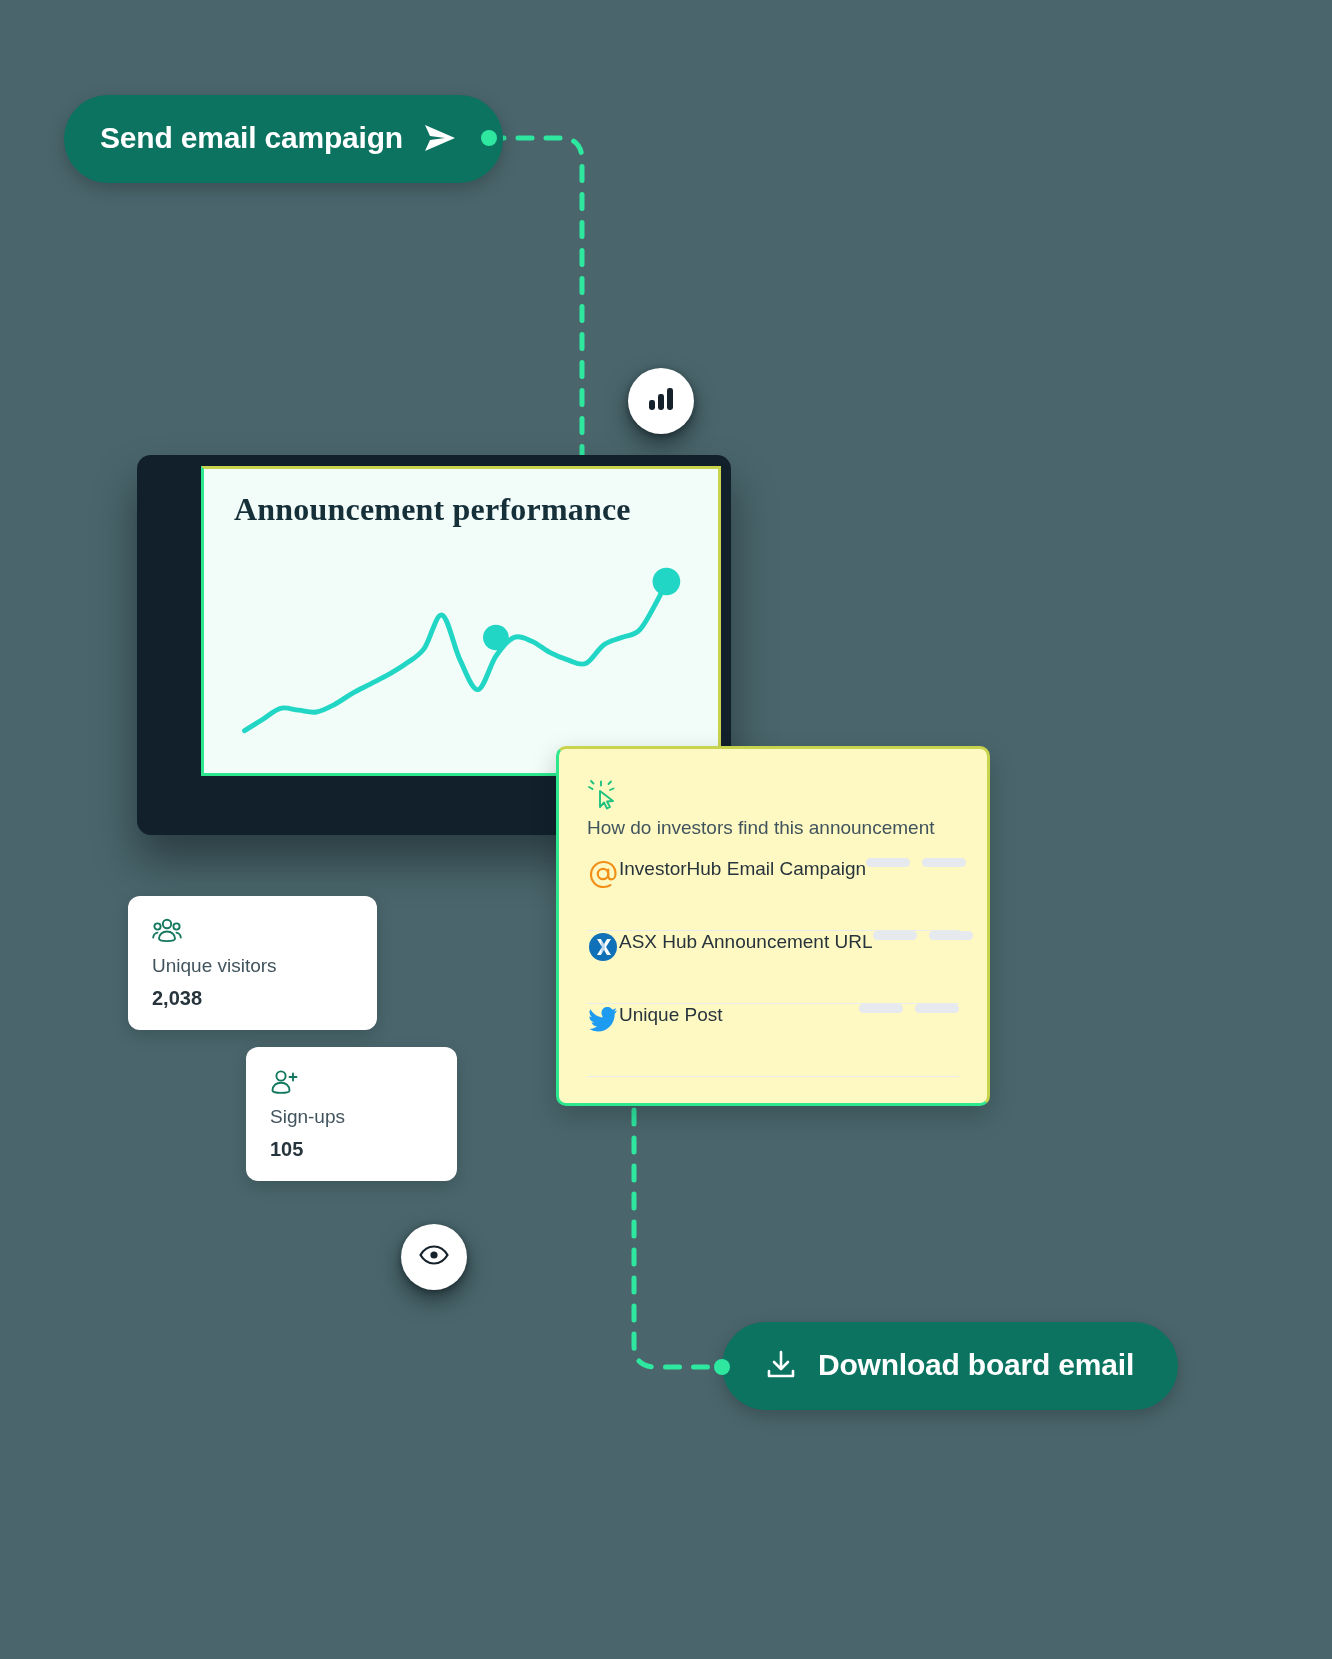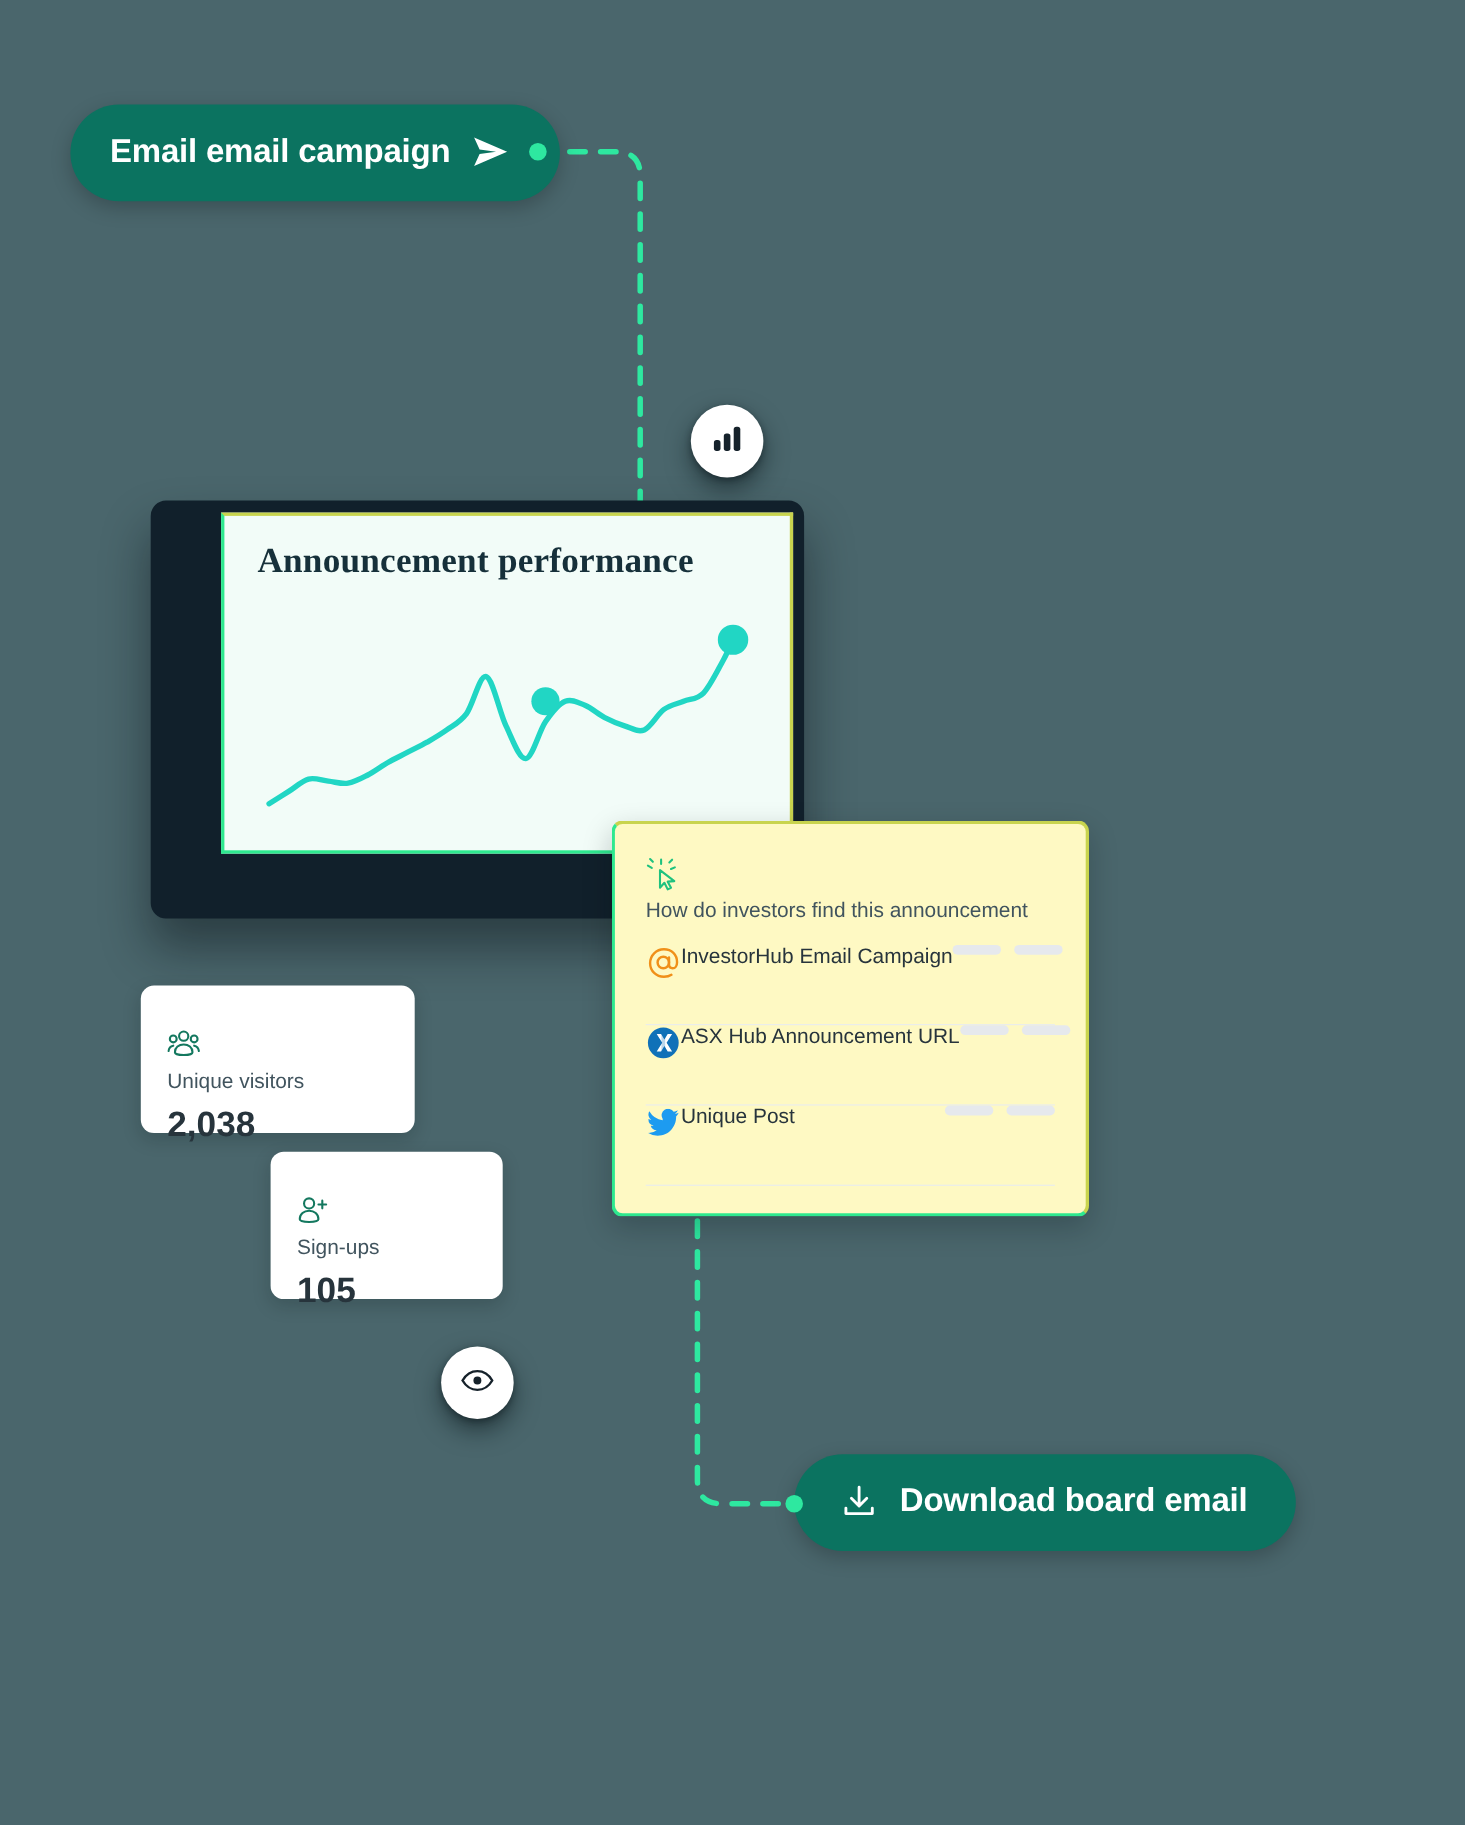--- a/index.html
+++ b/index.html
@@ -129,38 +129,38 @@
     width: 100%;
     height: 100%;
   }
 
   
   .stat-card {
     position: absolute;
     background: #ffffff;
     border-radius: 12px;
     box-shadow: 0 6px 16px rgba(6,14,18,0.18);
-    padding: 40px 24px 20px 24px;
+    padding: 22px 24px 20px 24px;
     box-sizing: border-box;
   }
   .stat-visitors { left: 128px; top: 896px; width: 249px; height: 134px; }
   .stat-signups  { left: 246px; top: 1047px; width: 211px; height: 134px; }
   .stat-icon {
     display: block;
     margin-bottom: 12px;
     height: 26px;
   }
   .stat-label {
     font-size: 19px;
     color: #41545e;
     line-height: 1.1;
     margin-bottom: 10px;
   }
   .stat-value {
-    font-size: 32px;
+    font-size: 20px;
     font-weight: 700;
     color: #27343c;
     line-height: 1.1;
   }
 
   
   .sources-card {
     position: absolute;
     left: 556px;
     top: 746px;
@@ -218,21 +218,21 @@
 <body>
 
 <div class="stage">
 
   <svg class="connector-svg" viewBox="0 0 1332 1659" xmlns="http://www.w3.org/2000/svg">
     <path d="M 490 138 L 560 138 Q 582 138 582 160 L 582 470" fill="none" stroke="#2ee8a0" stroke-width="5" stroke-dasharray="14 14" stroke-linecap="round"></path>
     <path d="M 634 1110 L 634 1345 Q 634 1367 656 1367 L 722 1367" fill="none" stroke="#2ee8a0" stroke-width="5" stroke-dasharray="14 14" stroke-linecap="round"></path>
   </svg>
 
   <div class="pill pill-send">
-    <span class="pill-label">Email email campaign</span>
+    <span class="pill-label">Send email campaign</span>
     <span class="pill-icon">
       <svg width="34" height="30" viewBox="0 0 34 30" xmlns="http://www.w3.org/2000/svg">
         <path d="M2 2 L32 15 L2 28 L7 17 L22 15 L7 13 Z" fill="#ffffff"></path>
       </svg>
     </span>
   </div>
   <div class="endpoint-dot" style="left:481px; top:130px;"></div>
 
   <div class="badge badge-chart">
     <span>

